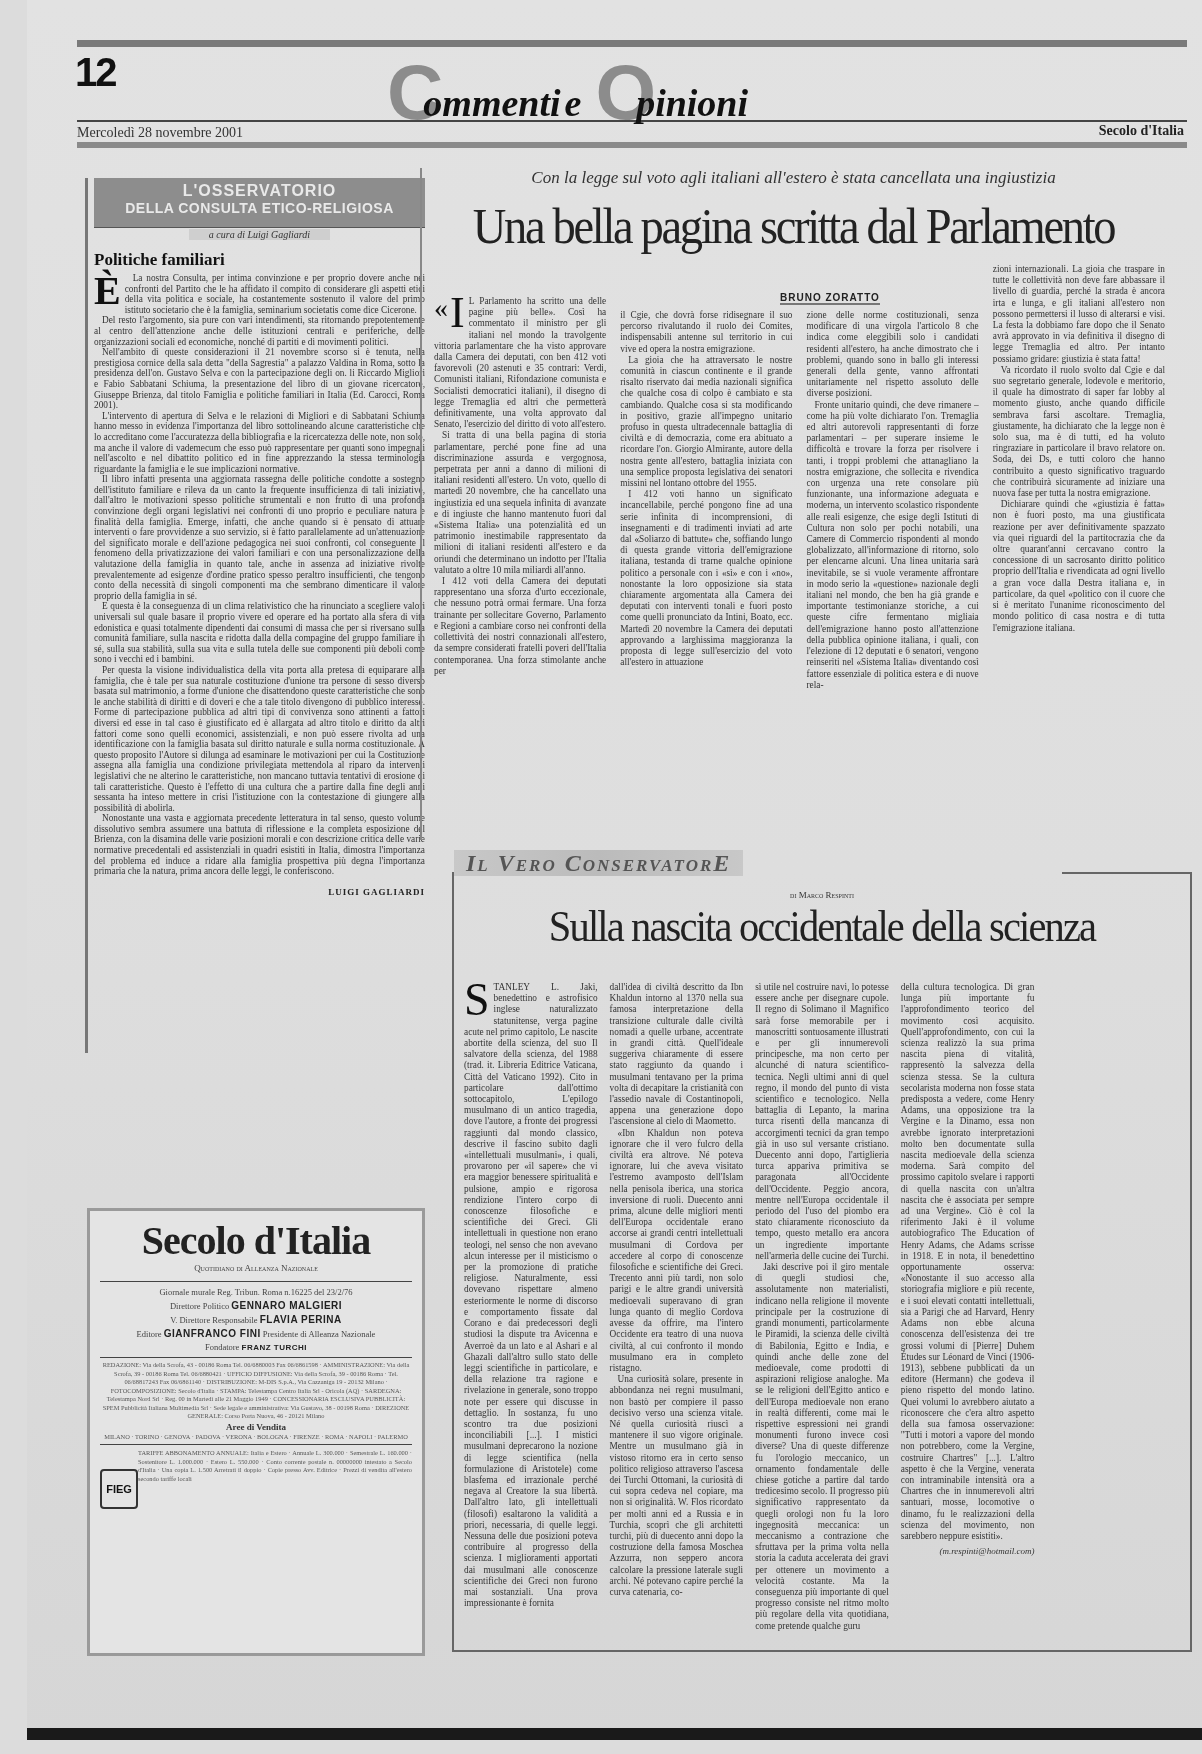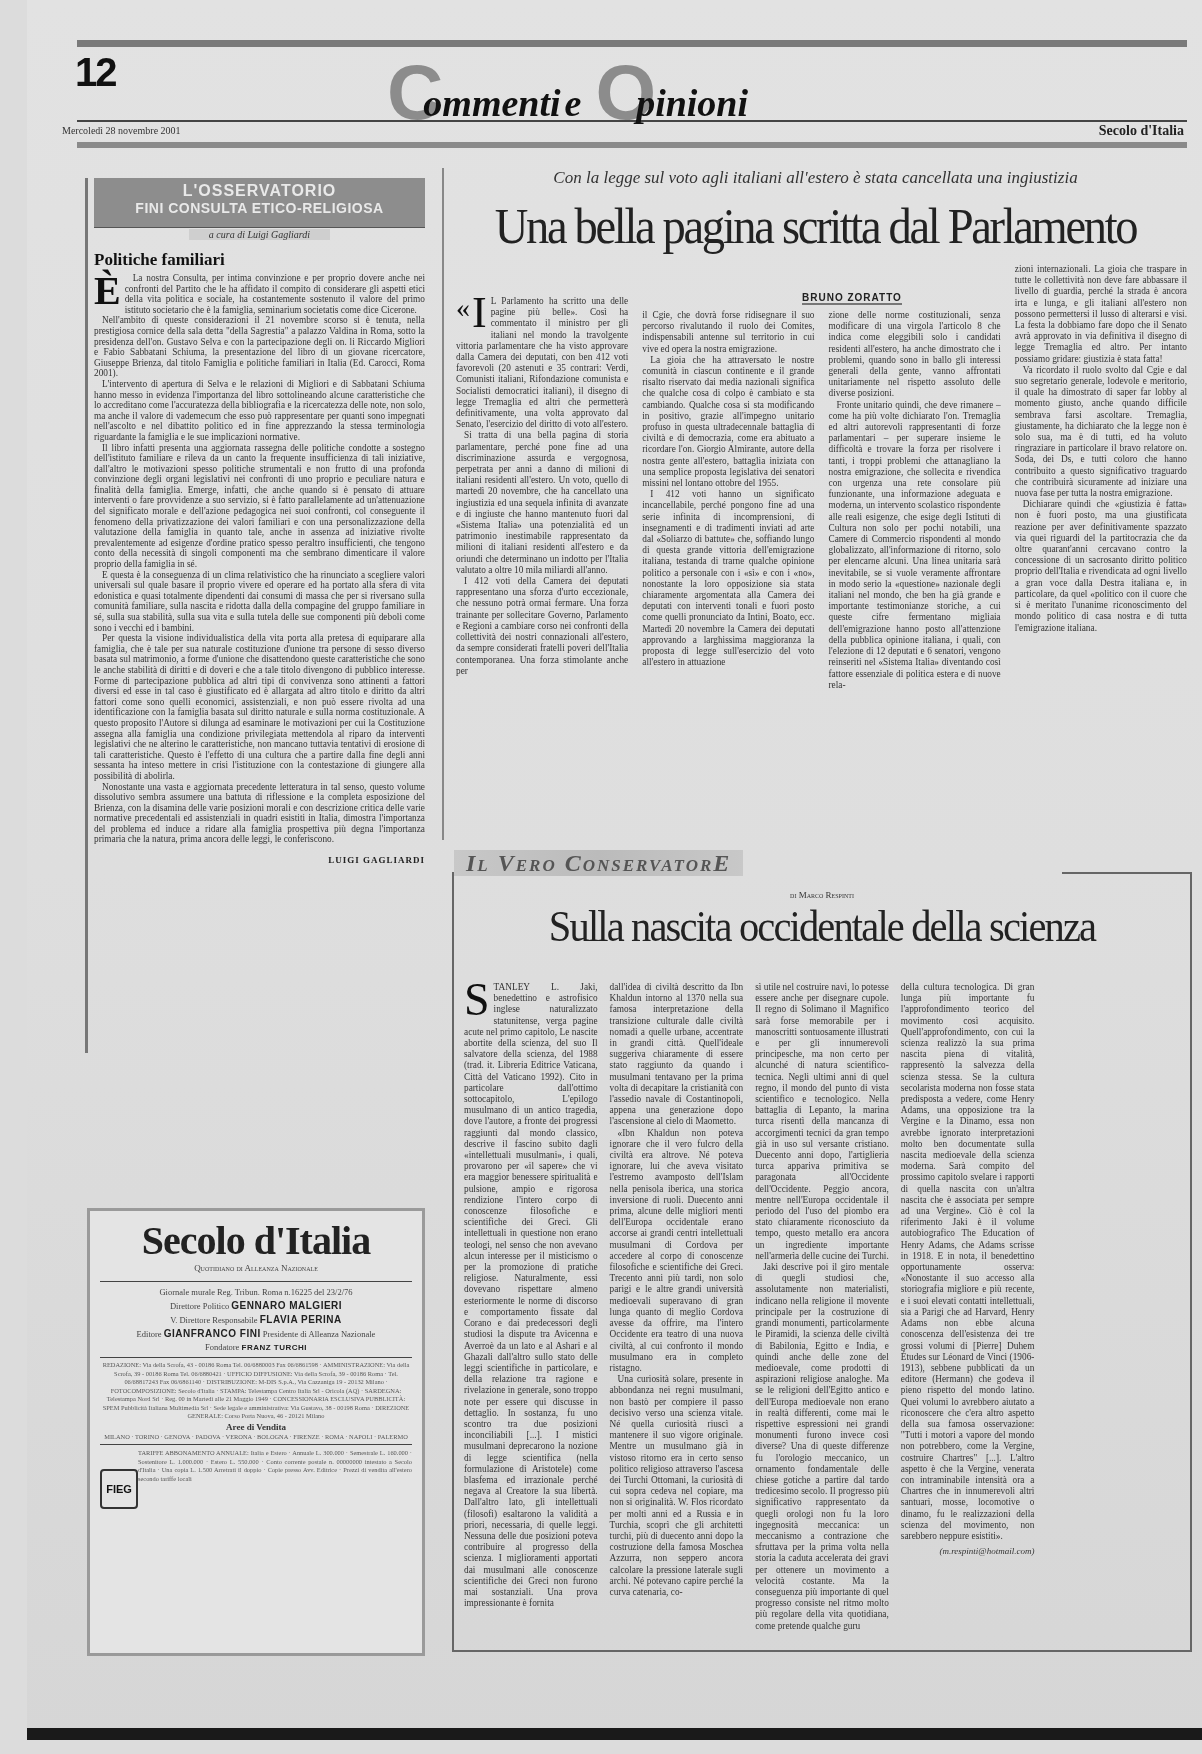--- a/index.html
+++ b/index.html
@@ -17,21 +17,21 @@
     margin-left: 27px;
   }
   
   .rule-top { position: absolute; left: 50px; top: 40px; width: 1110px; height: 7px; background: #7a7a7a; }
   .page-num { position: absolute; left: 48px; top: 50px; font-family: "Liberation Sans", sans-serif; font-weight: 900; font-size: 40px; color: #111; letter-spacing: -2px; }
   .section-title { position: absolute; left: 360px; top: 52px; height: 70px; display: flex; align-items: flex-end; }
   .section-title .big { font-family: "Liberation Sans", sans-serif; font-weight: 900; font-size: 78px; color: #8c8c8c; line-height: 60px; }
   .section-title .word { font-family: "Liberation Serif", serif; font-style: italic; font-weight: bold; font-size: 38px; color: #111; line-height: 38px; margin-left: -20px; margin-right: 4px; position: relative; z-index: 2; }
   .section-title .mid { font-family: "Liberation Serif", serif; font-style: italic; font-weight: bold; font-size: 38px; color: #111; line-height: 38px; margin-right: 14px; }
   .rule-mid { position: absolute; left: 50px; top: 120px; width: 1110px; height: 2px; background: #444; }
-  .date-line { position: absolute; left: 35px; top: 125px; font-size: 10px; color: #333; }
+  .date-line { position: absolute; left: 50px; top: 125px; font-size: 14px; color: #333; }
   .paper-name-small { position: absolute; right: 45px; top: 123px; font-size: 14px; font-weight: bold; color: #222; }
   .rule-bot { position: absolute; left: 50px; top: 142px; width: 1110px; height: 6px; background: #8a8a8a; }
 
   
   .left-col { position: absolute; left: 58px; top: 178px; width: 340px; height: 875px; border-left: 3px solid #777; padding-left: 6px; }
   .obs-banner { background: #8d8d8d; color: #e9e9e9; text-align: center; font-family: "Liberation Sans", sans-serif; font-weight: bold; padding: 4px 2px 10px; border-bottom: 1px solid #555; }
   .obs-banner .l1 { font-size: 16px; letter-spacing: 1px; line-height: 18px; }
   .obs-banner .l2 { font-size: 14px; letter-spacing: 0.5px; line-height: 17px; }
   .obs-curated { text-align: center; font-size: 10px; font-style: italic; color: #333; margin-top: 1px; }
   .obs-curated span { background: #cfcfcf; padding: 0 20px; }
@@ -48,21 +48,21 @@
   .colo-line { font-size: 8.5px; color: #444; line-height: 13px; }
   .colo-line b { font-family: "Liberation Sans", sans-serif; font-size: 10px; color: #222; letter-spacing: 0.5px; }
   .colo-rule { height: 1px; background: #444; margin: 3px 0; }
   .colo-small { font-size: 6.4px; color: #555; line-height: 8.5px; text-align: center; }
   .colo-section { font-size: 9px; font-weight: bold; margin: 1px 0; color: #333; }
   .colo-bottom { display: flex; margin-top: 4px; }
   .fieg-logo { width: 38px; height: 40px; border: 2px solid #333; border-radius: 4px; font-family: "Liberation Sans", sans-serif; font-weight: 900; font-size: 11px; display: flex; align-items: center; justify-content: center; color: #111; flex-shrink: 0; margin-top: 20px; }
   .colo-bottom .colo-small { text-align: justify; }
 
   
-  .main-article { position: absolute; left: 415px; top: 168px; width: 745px; height: 672px; border-left: 2px solid #888; }
+  .main-article { position: absolute; left: 393px; top: 168px; width: 745px; height: 672px; border-left: 2px solid #888; }
   .kicker { font-size: 17px; font-style: italic; text-align: center; color: #333; margin-bottom: 12px; }
   .headline { font-family: "Liberation Serif", serif; font-size: 50px; line-height: 52px; text-align: center; color: #222; letter-spacing: -2.5px; transform: scaleX(0.93); }
   .byline { position: absolute; left: 358px; top: 124px; font-family: "Liberation Sans", sans-serif; font-weight: bold; font-size: 10px; letter-spacing: 1px; border-bottom: 2px solid #777; color: #222; }
   .cols-4 { position: absolute; top: 110px; left: 12px; right: 0; display: grid; grid-template-columns: repeat(4, 1fr); column-gap: 14px; }
   .col { font-size: 9.3px; line-height: 11.2px; text-align: justify; color: #333; }
   .col p { text-indent: 8px; }
   .col .first { text-indent: 0; }
   .quote-mark { float: left; font-size: 28px; line-height: 24px; margin-right: 2px; color: #111; }
   .dropcap-I { float: left; font-size: 44px; line-height: 34px; margin-right: 4px; color: #111; }
 
@@ -94,27 +94,28 @@
     <span class="word">pinioni</span>
   </div>
   <div class="rule-mid"></div>
   <div class="date-line">Mercoledì 28 novembre 2001</div>
   <div class="paper-name-small">Secolo d'Italia</div>
   <div class="rule-bot"></div>
 
   <div class="left-col">
     <div class="obs-banner">
       <div class="l1">L'OSSERVATORIO</div>
-      <div class="l2">FINI CONSULTA ETICO-RELIGIOSA</div>
+      <div class="l2">DELLA CONSULTA ETICO-RELIGIOSA</div>
     </div>
     <div class="obs-curated"><span>a cura di Luigi Gagliardi</span></div>
     <div class="obs-heading">Politiche familiari</div>
     <div class="body-text">
       <span class="dropcap-E">È</span>
       <p>La nostra Consulta, per intima convinzione e per proprio dovere anche nei confronti del Partito che le ha affidato il compito di considerare gli aspetti etici della vita politica e sociale, ha costantemente sostenuto il valore del primo istituto societario che è la famiglia, seminarium societatis come dice Cicerone.</p>
+      <p>Del resto l'argomento, sia pure con vari intendimenti, sta ritornando prepotentemente al centro dell'attenzione anche delle istituzioni centrali e periferiche, delle organizzazioni sociali ed economiche, nonché di partiti e di movimenti politici.</p>
       <p>Nell'ambito di queste considerazioni il 21 novembre scorso si è tenuta, nella prestigiosa cornice della sala detta "della Sagrestia" a palazzo Valdina in Roma, sotto la presidenza dell'on. Gustavo Selva e con la partecipazione degli on. li Riccardo Migliori e Fabio Sabbatani Schiuma, la presentazione del libro di un giovane ricercatore, Giuseppe Brienza, dal titolo Famiglia e politiche familiari in Italia (Ed. Carocci, Roma 2001).</p>
       <p>L'intervento di apertura di Selva e le relazioni di Migliori e di Sabbatani Schiuma hanno messo in evidenza l'importanza del libro sottolineando alcune caratteristiche che lo accreditano come l'accuratezza della bibliografia e la ricercatezza delle note, non solo, ma anche il valore di vademecum che esso può rappresentare per quanti sono impegnati nell'ascolto e nel dibattito politico ed in fine apprezzando la stessa terminologia riguardante la famiglia e le sue implicazioni normative.</p>
       <p>Il libro infatti presenta una aggiornata rassegna delle politiche condotte a sostegno dell'istituto familiare e rileva da un canto la frequente insufficienza di tali iniziative, dall'altro le motivazioni spesso politiche strumentali e non frutto di una profonda convinzione degli organi legislativi nei confronti di uno proprio e peculiare natura e finalità della famiglia. Emerge, infatti, che anche quando si è pensato di attuare interventi o fare provvidenze a suo servizio, si è fatto parallelamente ad un'attenuazione del significato morale e dell'azione pedagogica nei suoi confronti, col conseguente il fenomeno della privatizzazione dei valori familiari e con una personalizzazione della valutazione della famiglia in quanto tale, anche in assenza ad iniziative rivolte prevalentemente ad esigenze d'ordine pratico spesso peraltro insufficienti, che tengono conto della necessità di singoli componenti ma che sembrano dimenticare il valore proprio della famiglia in sé.</p>
       <p>E questa è la conseguenza di un clima relativistico che ha rinunciato a scegliere valori universali sul quale basare il proprio vivere ed operare ed ha portato alla sfera di vita edonistica e quasi totalmente dipendenti dai consumi di massa che per si riversano sulla comunità familiare, sulla nascita e ridotta dalla della compagine del gruppo familiare in sé, sulla sua stabilità, sulla sua vita e sulla tutela delle sue componenti più deboli come sono i vecchi ed i bambini.</p>
       <p>Per questa la visione individualistica della vita porta alla pretesa di equiparare alla famiglia, che è tale per sua naturale costituzione d'unione tra persone di sesso diverso basata sul matrimonio, a forme d'unione che disattendono queste caratteristiche che sono le anche stabilità di diritti e di doveri e che a tale titolo divengono di pubblico interesse. Forme di partecipazione pubblica ad altri tipi di convivenza sono attinenti a fattori diversi ed esse in tal caso è giustificato ed è allargata ad altro titolo e diritto da altri fattori come sono quelli economici, assistenziali, e non può essere rivolta ad una identificazione con la famiglia basata sul diritto naturale e sulla norma costituzionale. A questo proposito l'Autore si dilunga ad esaminare le motivazioni per cui la Costituzione assegna alla famiglia una condizione privilegiata mettendola al riparo da interventi legislativi che ne alterino le caratteristiche, non mancano tuttavia tentativi di erosione di tali caratteristiche. Questo è l'effetto di una cultura che a partire dalla fine degli anni sessanta ha inteso mettere in crisi l'istituzione con la contestazione di giungere alla possibilità di abolirla.</p>
       <p>Nonostante una vasta e aggiornata precedente letteratura in tal senso, questo volume dissolutivo sembra assumere una battuta di riflessione e la completa esposizione del Brienza, con la disamina delle varie posizioni morali e con descrizione critica delle varie normative precedentali ed assistenziali in quadri esistiti in Italia, dimostra l'importanza del problema ed induce a ridare alla famiglia prospettiva più degna l'importanza primaria che la natura, prima ancora delle leggi, le conferiscono.</p>
     </div>
     <div class="signature">LUIGI GAGLIARDI</div>
   </div>
 

